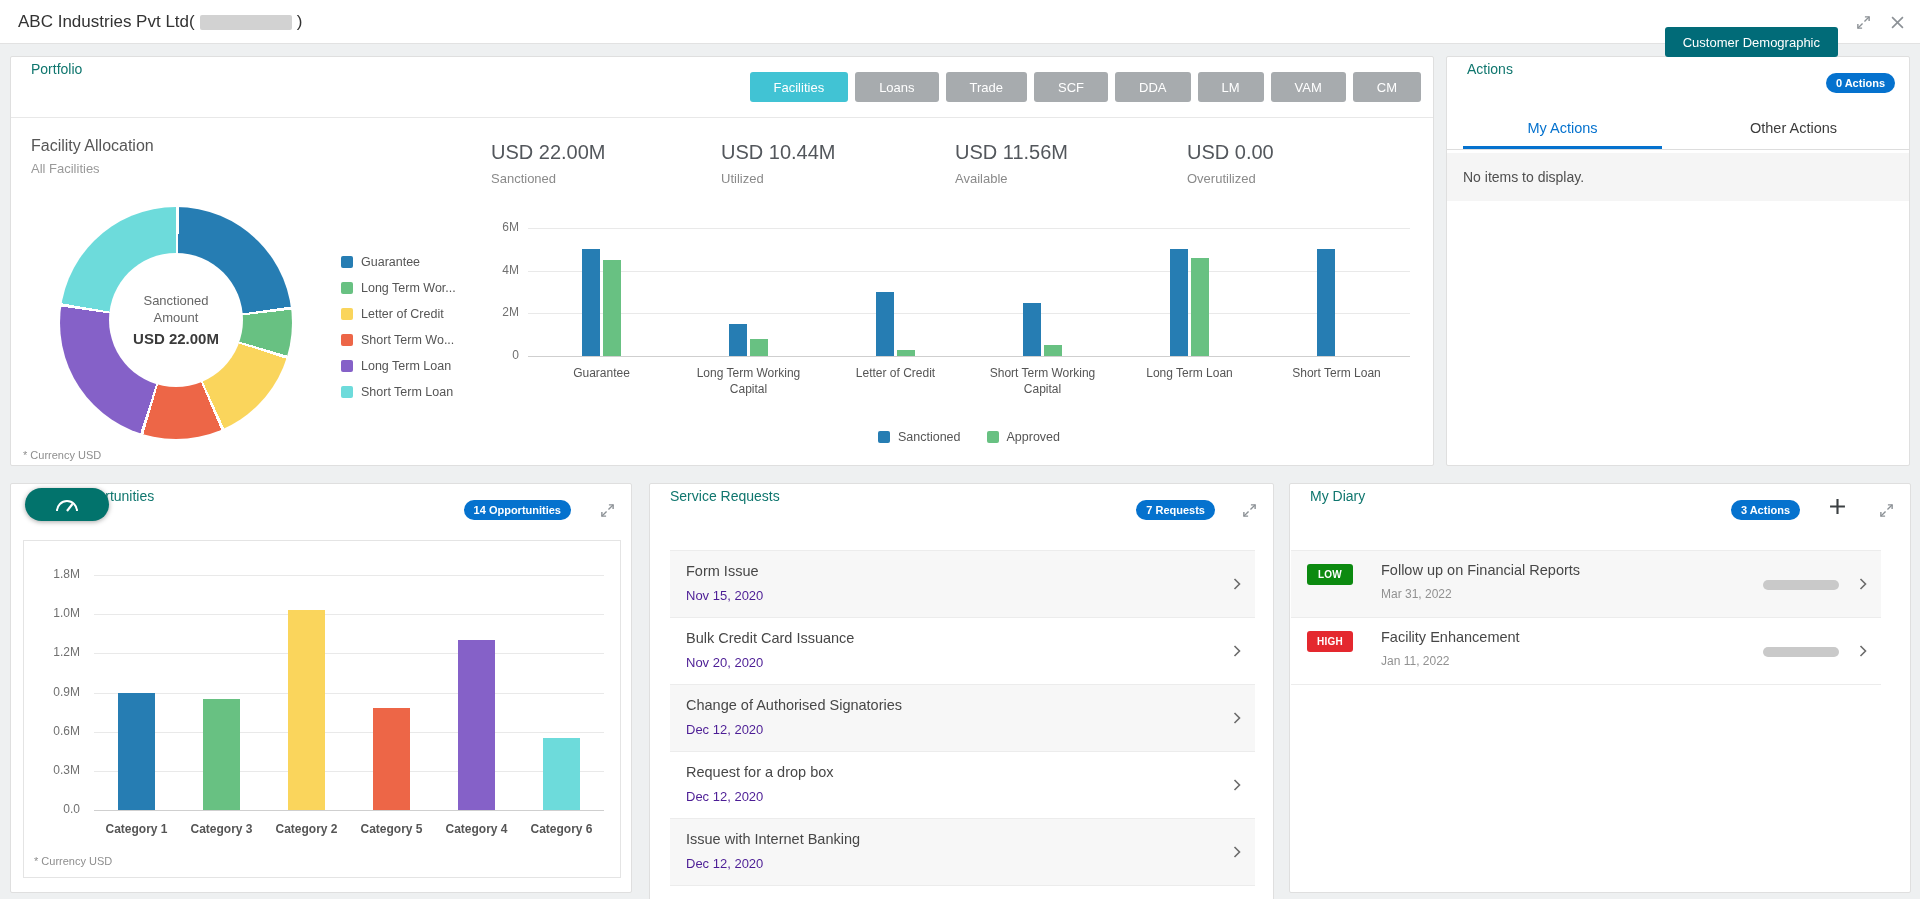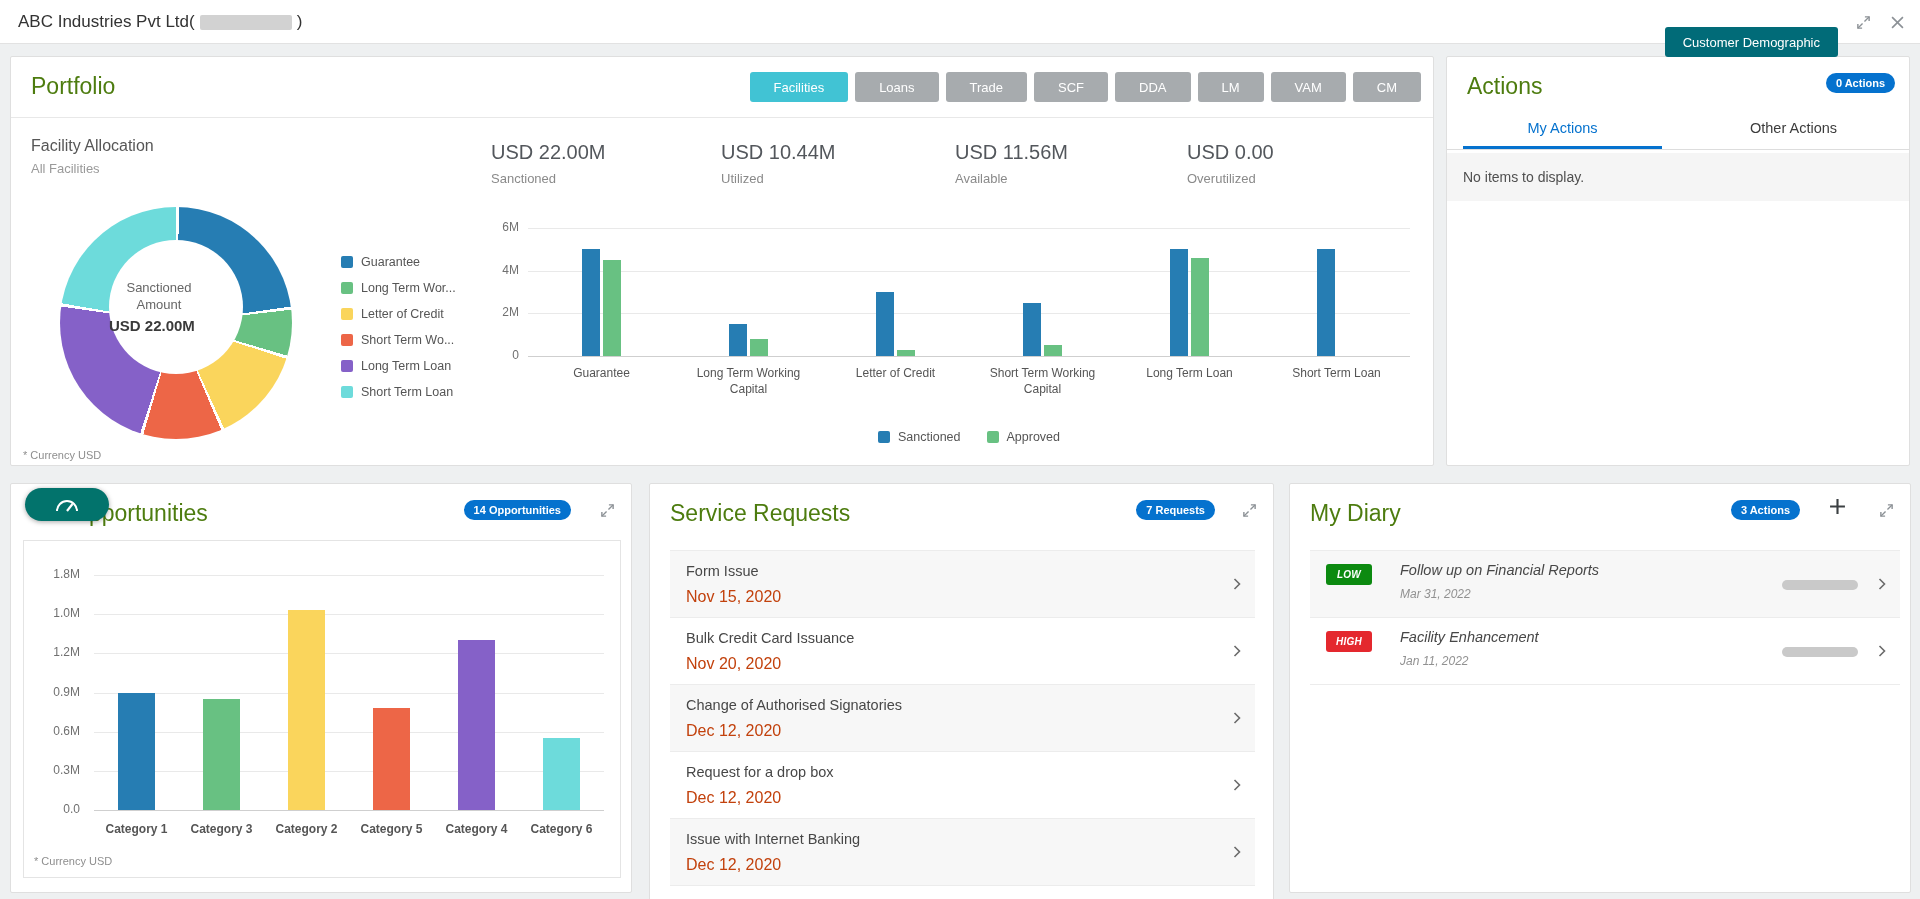--- a/index.html
+++ b/index.html
@@ -18,33 +18,33 @@
   #header-right { position: absolute; right: 14px; top: 0; height: 44px; display: flex; align-items: center; gap: 16px; }
   #demographic-btn { height: 30px; padding: 0 18px; background: #016b78; color: #fff; font-size: 13px; border: none; border-radius: 3px; cursor: pointer; font-family: inherit; margin-top: 40px; }
   .icon-btn { background: none; border: none; cursor: pointer; display: flex; align-items: center; padding: 2px; }
   
   .panel { position: absolute; background: #fff; border: 1px solid #dfdfdf; border-radius: 2px; }
   #portfolio-panel     { left: 10px;   top: 56px;  width: 1424px; height: 410px; }
   #actions-panel       { left: 1446px; top: 56px;  width: 464px;  height: 410px; }
   #opportunities-panel { left: 10px;   top: 483px; width: 622px;  height: 410px; }
   #service-panel       { left: 649px;  top: 483px; width: 625px;  height: 528px; }
   #diary-panel         { left: 1289px; top: 483px; width: 622px;  height: 410px; }
-  .panel-title { position: absolute; left: 20px; top: 16px; font-size: 23px; color: #4d7c0f; }
+  .panel-title { position: absolute; left: 20px; top: 4px; font-size: 14px; color: #0f766e; }
   .badge { position: absolute; background: #0572ce; color: #fff; font-size: 11px; font-weight: bold; padding: 4px 10px; border-radius: 11px; white-space: nowrap; }
   .expand-btn { position: absolute; top: 17px; }
   
   #portfolio-tabs { position: absolute; right: 12px; top: 15px; display: flex; gap: 7px; }
   .ptab { height: 30px; padding: 0 24px; font-size: 13px; color: #fff; background: #a7abae; border: none; border-radius: 3px; cursor: pointer; font-family: inherit; }
   .ptab.active { background: #41c3d4; }
   #portfolio-divider { position: absolute; left: 0; top: 60px; width: 100%; height: 1px; background: #e8e8e8; }
   #fa-title    { position: absolute; left: 20px; top: 80px;  font-size: 16px; color: #565656; }
   #fa-subtitle { position: absolute; left: 20px; top: 104px; font-size: 13px; color: #9a9a9a; }
   #donut { position: absolute; left: 49px; top: 150px; width: 232px; height: 232px; }
   #donut-ring { width: 232px; height: 232px; border-radius: 50%; }
-  #donut-hole { position: absolute; left: 49px; top: 33px; width: 134px; height: 134px; border-radius: 50%; background: #fff; display: flex; flex-direction: column; justify-content: center; }
+  #donut-hole { position: absolute; left: 49px; top: 46px; width: 134px; height: 134px; border-radius: 50%; background: #fff; display: flex; flex-direction: column; align-items: center; justify-content: center; }
   #donut-center-label { width: 100px; font-size: 13px; color: #666; text-align: center; line-height: 1.3; }
   #donut-center-value { font-size: 15px; font-weight: bold; color: #3a3a3a; margin-top: 4px; }
   #donut-legend { position: absolute; left: 330px; top: 192px; }
   .legend-item { display: flex; align-items: center; gap: 8px; height: 26px; }
   .swatch { width: 12px; height: 12px; border-radius: 2px; flex: none; }
   .legend-label { font-size: 12.5px; color: #555; white-space: nowrap; }
   .stat { position: absolute; top: 84px; }
   .stat-value { font-size: 20px; color: #53575c; }
   .stat-label { font-size: 13px; color: #8a8a8a; margin-top: 7px; }
   #stat-0 { left: 480px; } #stat-1 { left: 710px; } #stat-2 { left: 944px; } #stat-3 { left: 1176px; }
@@ -80,25 +80,25 @@
   #opp-chartbox { position: absolute; left: 12px; top: 56px; width: 598px; height: 338px; border: 1px solid #e4e4e4; }
   #opportunities-chart .ylabels { left: 4px;  top: 34px; width: 52px;  height: 235px; }
   #opportunities-chart .plot    { left: 70px; top: 34px; width: 510px; height: 235px; }
   #opportunities-chart .bars    { left: 70px; top: 34px; width: 510px; height: 235px; }
   #opportunities-chart .cats    { left: 70px; top: 280px; width: 510px; font-weight: bold; }
   #opportunities-chart .bar { width: 37px; }
   #opp-footnote { position: absolute; left: 10px; top: 314px; font-size: 11px; color: #8e8e8e; }
   
   .rows { position: absolute; top: 66px; border-top: 1px solid #ececec; }
   #service-panel .rows { left: 20px; width: 585px; }
-  #diary-panel .rows   { left: 20px; width: 590px; font-style: italic; }
+  #diary-panel .rows   { left: 1px; width: 590px; }
   .list-row { position: relative; height: 67px; border-bottom: 1px solid #ececec; background: #fff; cursor: pointer; }
   .list-row:nth-child(odd) { background: #f7f7f7; }
   .row-title { position: absolute; left: 16px; top: 12px; font-size: 14.5px; color: #474747; }
-  .row-date  { position: absolute; left: 16px; top: 37px; font-size: 16px; color: #c2410c; }
+  .row-date  { position: absolute; left: 16px; top: 37px; font-size: 13px; color: #4c1d95; }
   .chevron { position: absolute; right: 14px; top: 50%; transform: translateY(-50%); display: flex; cursor: pointer; }
   .priority { position: absolute; left: 16px; top: 13px; min-width: 46px; text-align: center; padding: 5px 8px; border-radius: 3px; color: #fff; font-size: 10px; font-weight: bold; letter-spacing: .3px; }
   .d-title { position: absolute; left: 90px; top: 11px; font-size: 14.5px; color: #474747; }
   .d-date  { position: absolute; left: 90px; top: 36px; font-size: 12px; color: #919191; }
   .gray-bar { position: absolute; right: 42px; top: 29px; width: 76px; height: 10px; border-radius: 5px; background: #c9c9c9; cursor: pointer; }
   #plus-btn { position: absolute; right: 62px; top: 12px; }
 </style>
 </head>
 <body>
 

